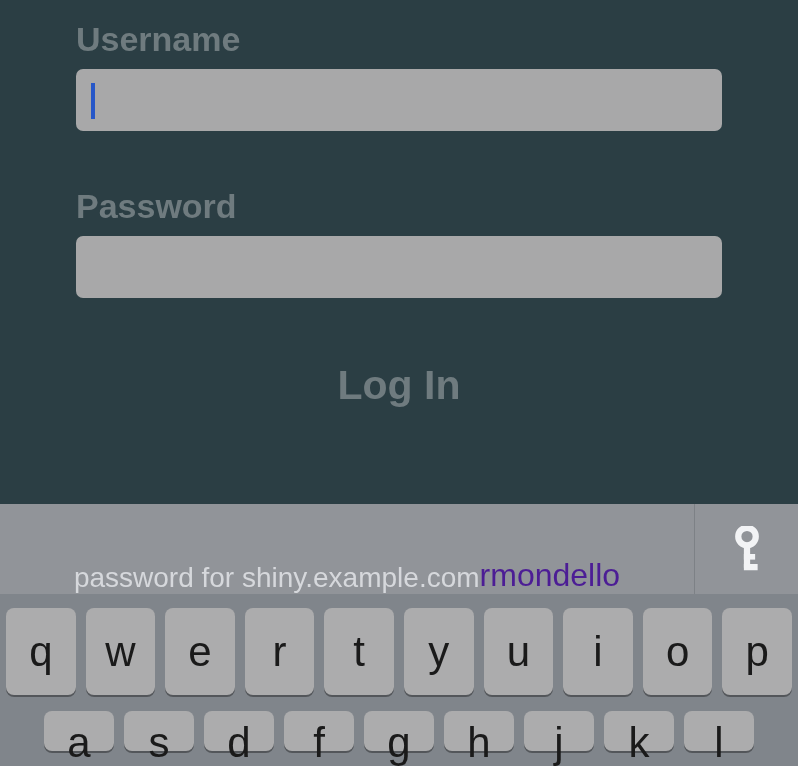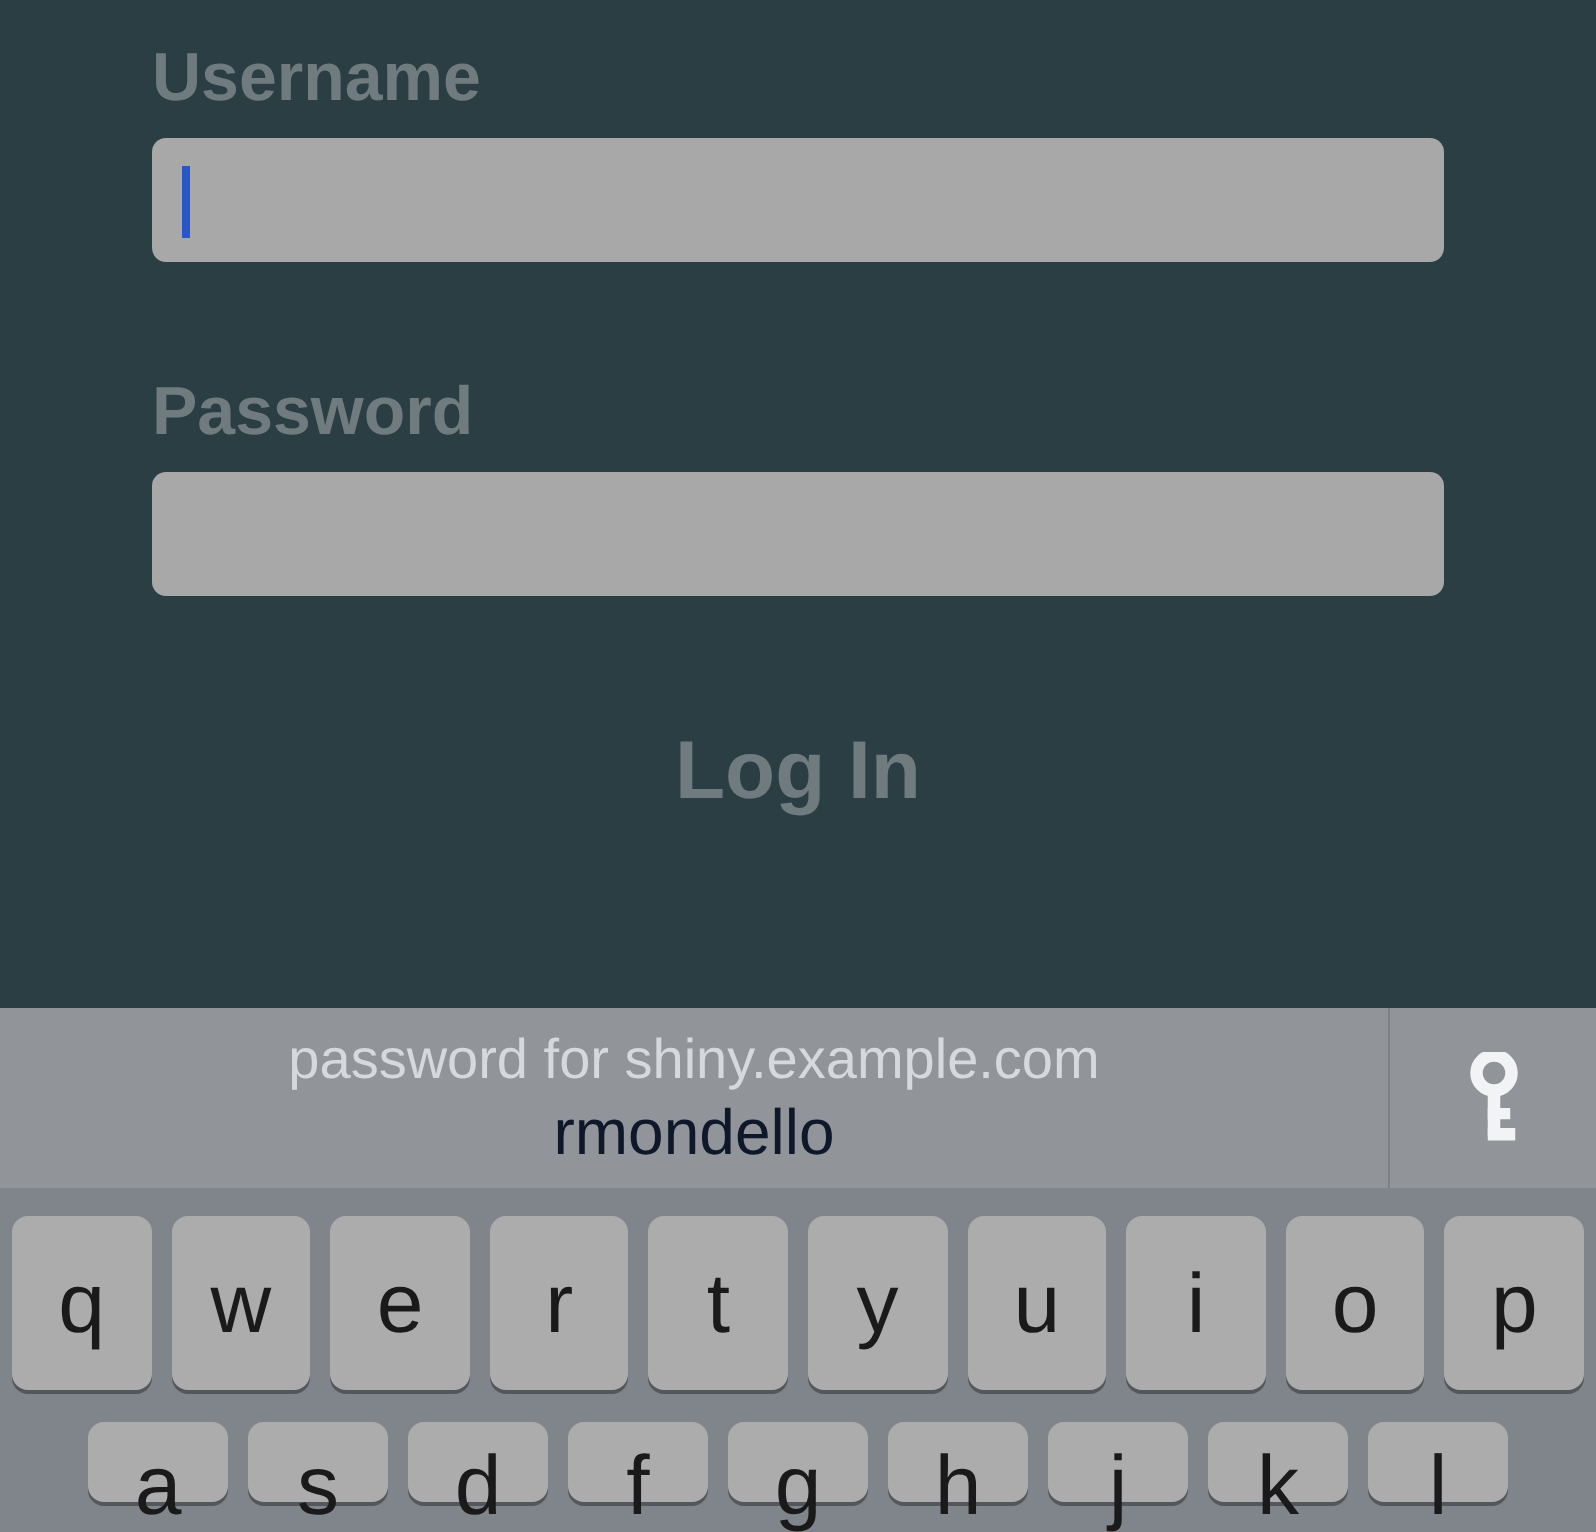--- a/index.html
+++ b/index.html
@@ -65,32 +65,31 @@
       left: 0;
       right: 0;
       height: 90px;
       background: #919499;
       display: flex;
       align-items: stretch;
     }
     .autofill-suggestion {
       flex: 1;
       display: flex;
-      flex-direction: column;
-      align-items: center;
+      align-items: flex-end;
       justify-content: center;
       cursor: pointer;
     }
     .autofill-label {
       color: #d6d8dc;
       font-size: 28px;
       font-weight: 400;
     }
     .autofill-username {
-      color: #0f172a;
+      color: #4c1d95;
       font-size: 32px;
       font-weight: 400;
       margin-top: 2px;
     }
     .key-button-wrap {
       width: 104px;
       border-left: 1px solid #7d8186;
       display: flex;
       align-items: center;
       justify-content: center;

